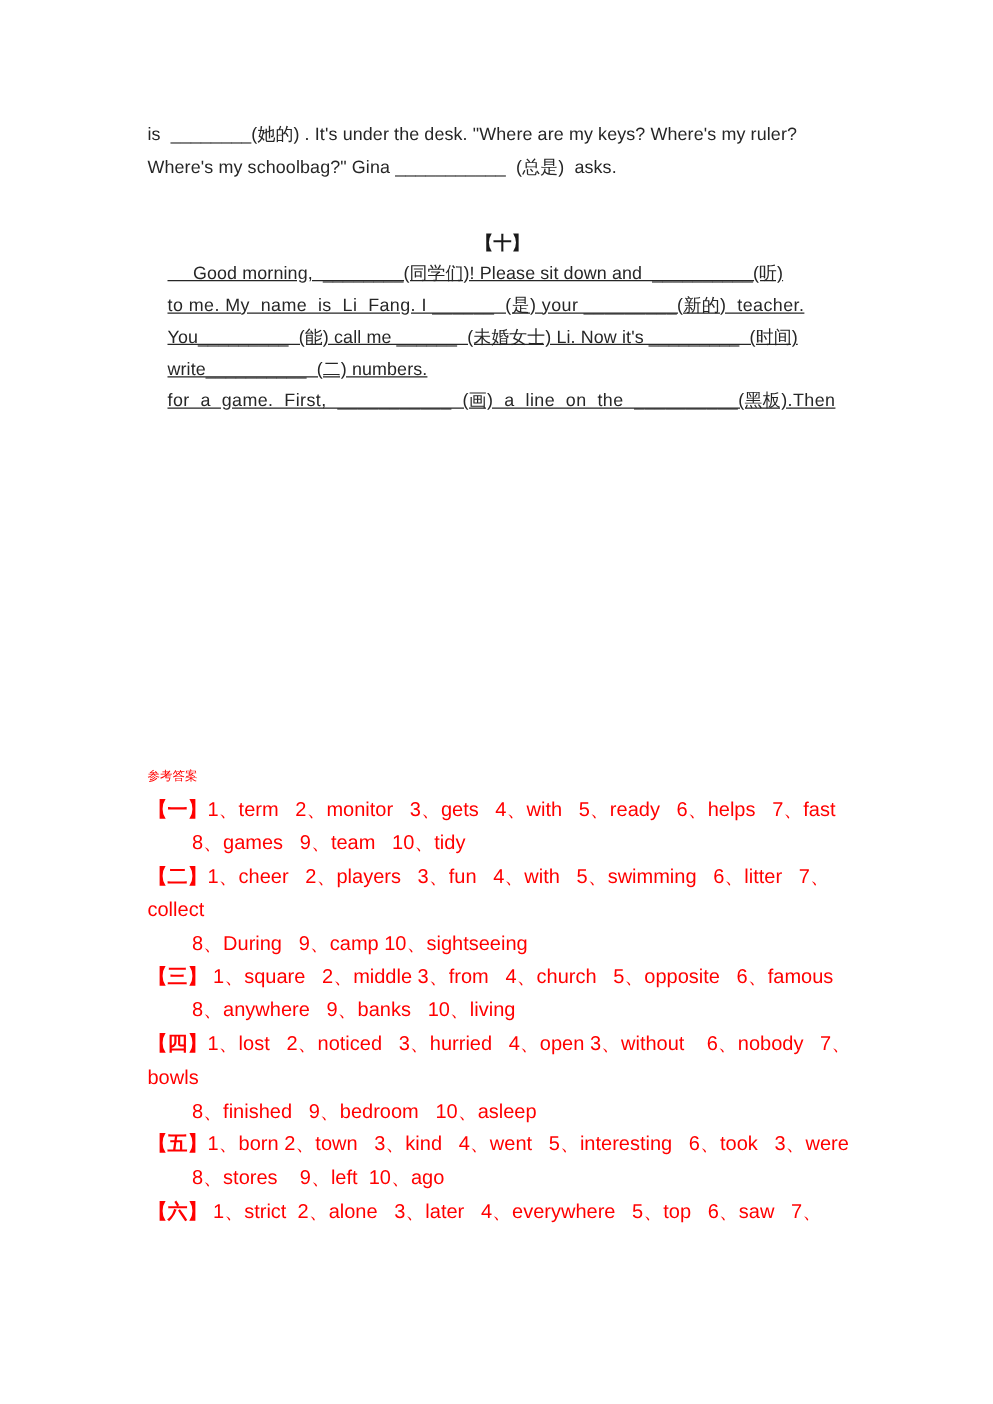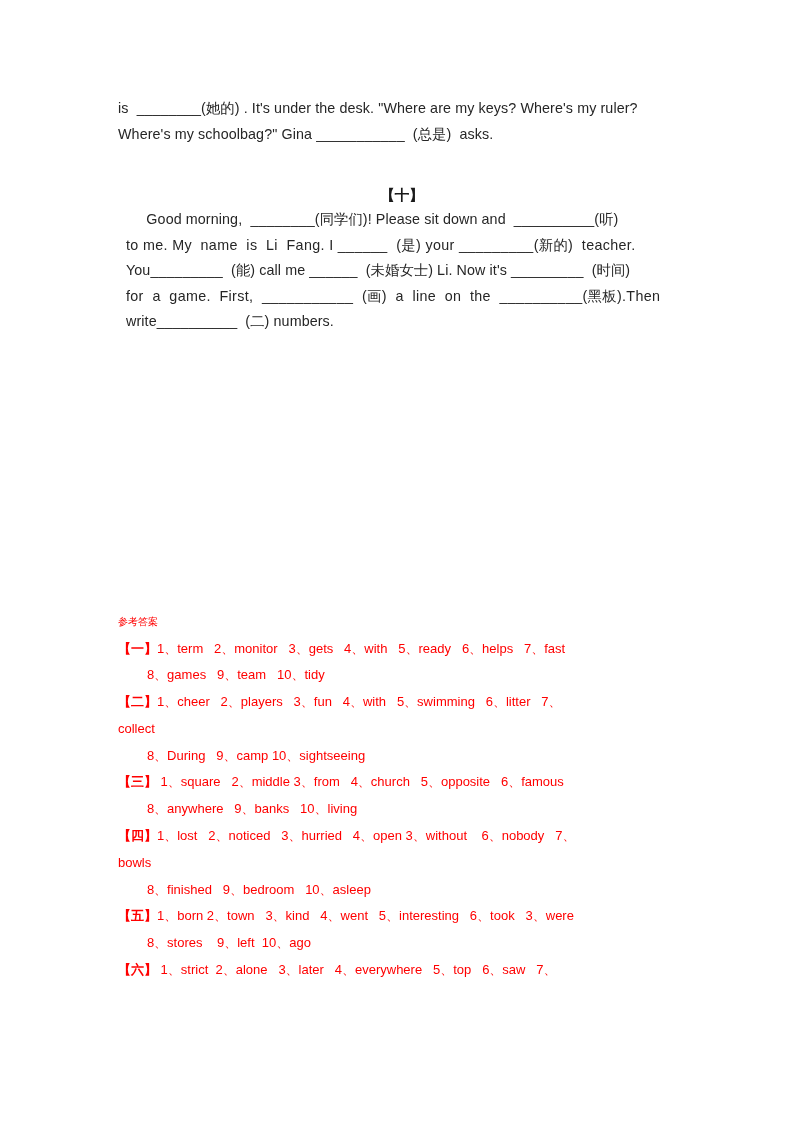--- a/index.html
+++ b/index.html
@@ -56,41 +56,42 @@
   }
 
   .passage-ten {
     position: absolute;
     left: 118px;
     top: 183px;
     width: 568px;
   }
   .passage-body {
     position: absolute;
-    left: 8px;
+    left: 16px;
     top: 24px;
     width: 568px;
+    text-decoration: underline;
   }
 
   
   .answer-key {
     position: absolute;
     left: 118px;
     top: 609px;
     width: 600px;
     color: #ff0000;
   }
   .ak-title {
     font-size: 10px;
     line-height: 26.5px;
     color: #ff0000;
     white-space: pre;
   }
   .ak-line {
-    font-size: 13px;
+    font-size: 16px;
     line-height: 26.8px;
     color: #ff0000;
     white-space: pre;
   }
   .ak-line .marker {
     font-weight: bold;
     color: #ff0000;
   }
 </style>
 </head>
@@ -102,22 +103,22 @@
     <div class="ex-line">is  ________(她的) . It's under the desk. "Where are my keys? Where's my ruler?</div>
     <div class="ex-line">Where's my schoolbag?" Gina ___________  (总是)  asks.</div>
   </div>
 
   <div class="passage-ten">
     <div class="section-heading">【十】</div>
     <div class="passage-body">
       <div class="ex-line">     Good morning,  ________(同学们)! Please sit down and  __________(听)</div>
       <div class="ex-line justify-wide">to me. My  name  is  Li  Fang. I ______  (是) your _________(新的)  teacher.</div>
       <div class="ex-line">You_________  (能) call me ______  (未婚女士) Li. Now it's _________  (时间)</div>
+      <div class="ex-line">write__________  (二) numbers.</div>
       <div class="ex-line justify-wide">for  a  game.  First,  ___________  (画)  a  line  on  the  __________(黑板).Then</div>
-      <div class="ex-line">write__________  (二) numbers.</div>
     </div>
   </div>
 
   <div class="answer-key">
     <div class="ak-title">参考答案</div>
 
     <div class="ak-line"><span class="marker">【一】</span><span>1、term   2、monitor   3、gets   4、with   5、ready   6、helps   7、fast</span></div>
     <div class="ak-line">        8、games   9、team   10、tidy</div>
 
     <div class="ak-line"><span class="marker">【二】</span><span>1、cheer   2、players   3、fun   4、with   5、swimming   6、litter   7、</span></div>

